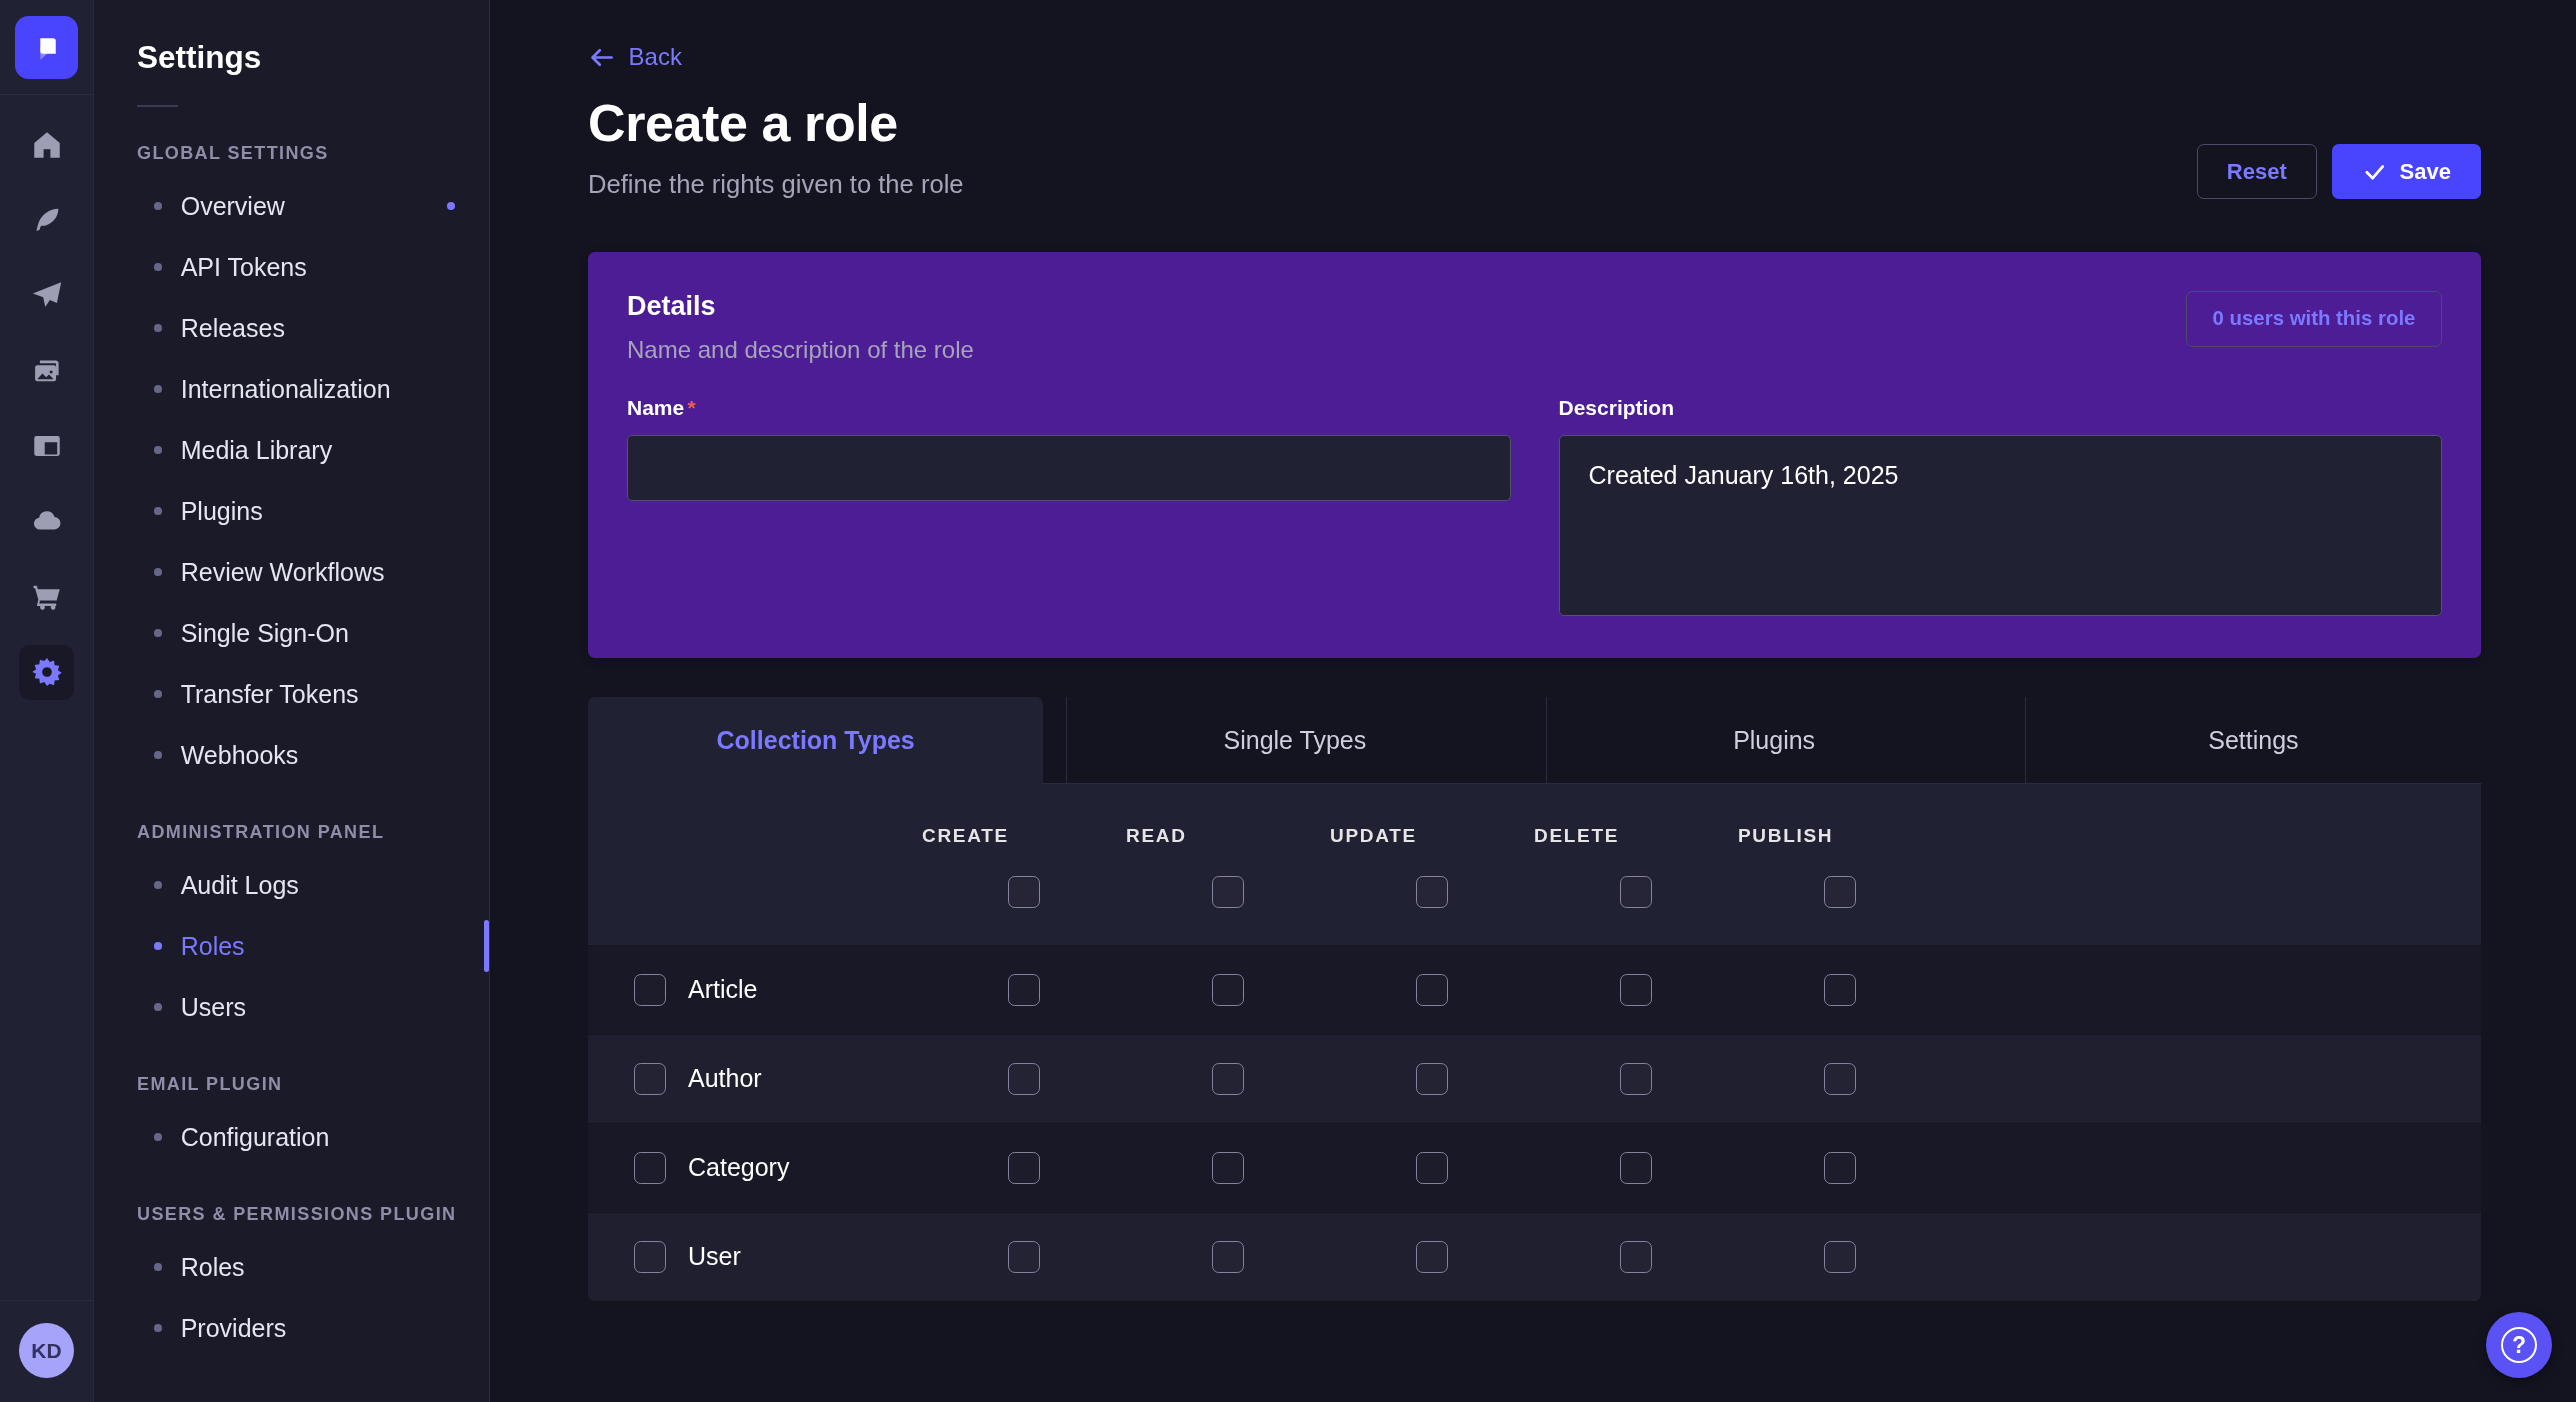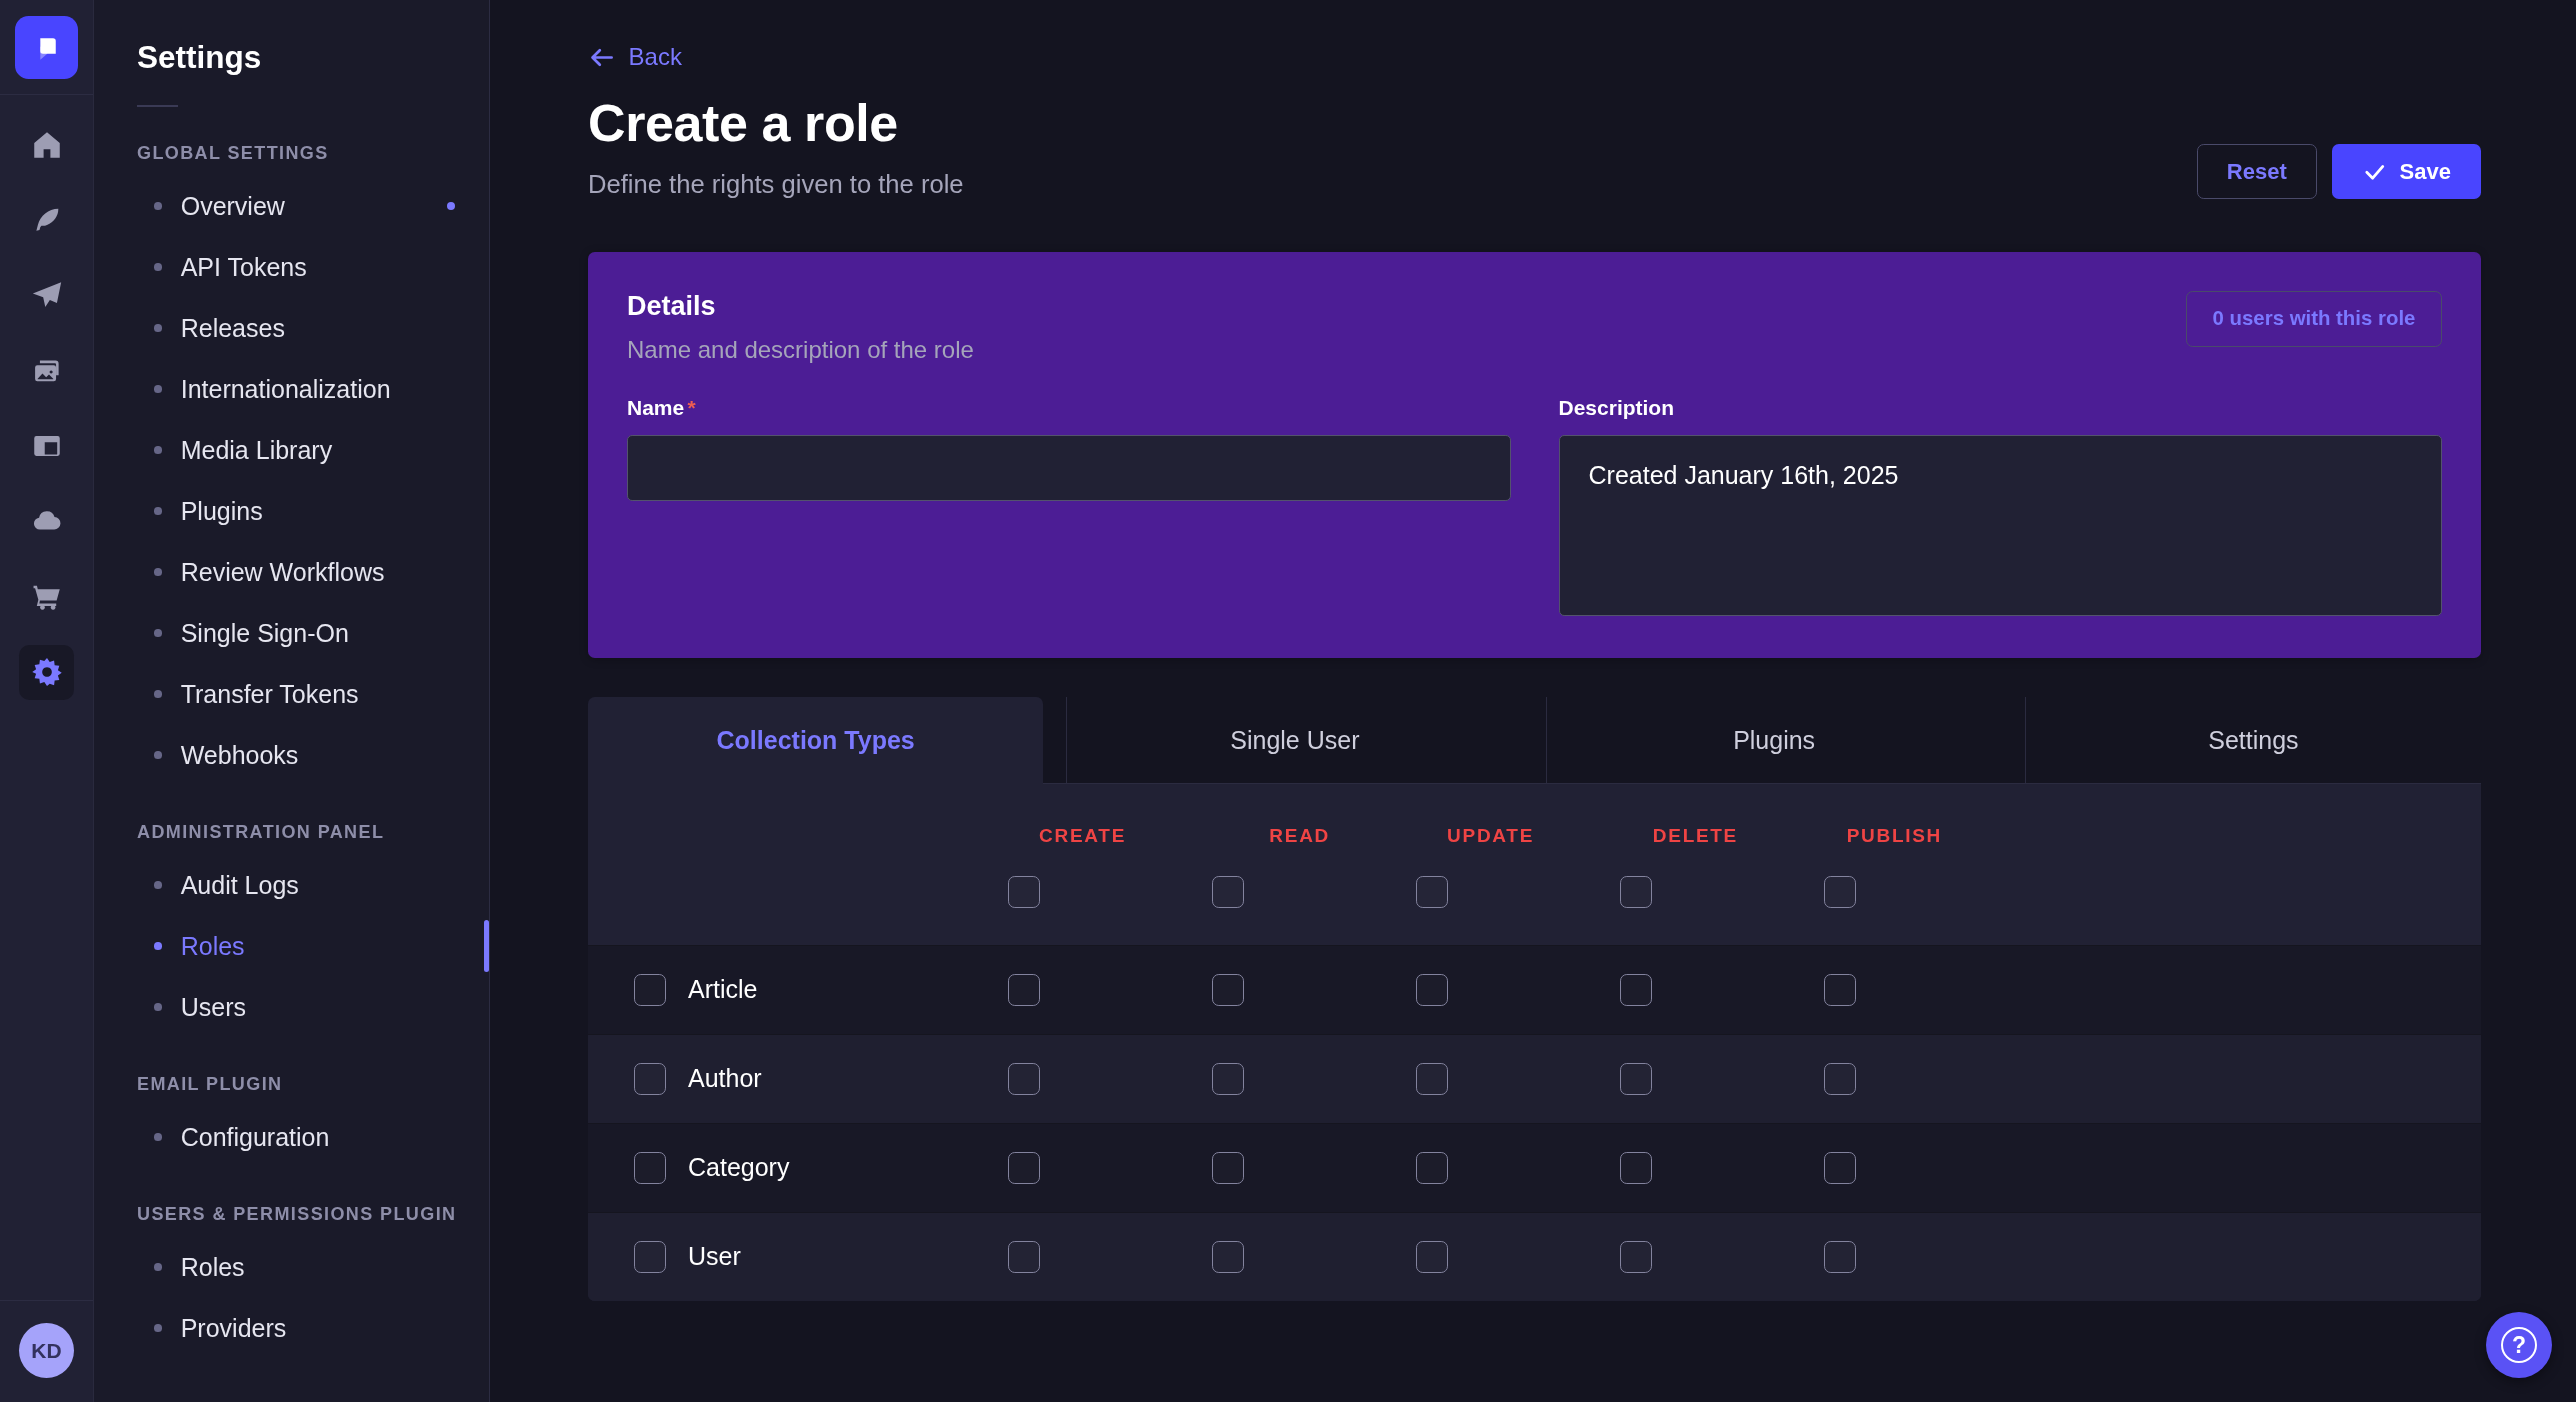--- a/index.html
+++ b/index.html
@@ -72,21 +72,21 @@
               padding:22px 29px; color:#ffffff; font-size:25px; font-family:inherit; resize:none; outline:none; line-height:1.4; }
   
   .table-card { margin-top:39px; border-radius:6.8px; }
   .tabs-row { display:flex; height:87px; box-shadow: inset 0 -0.9px 0 #2b2b40; gap: 23px; }
   .tab { flex:1; display:flex; align-items:center; justify-content:center; font-size:25px; color:#cfcfdd; cursor:pointer; }
   .tab + .tab { border-left:0.9px solid #2b2b40; }
   .tab.active { background:#212134; border-radius:6.8px 6.8px 0 0; color:#7b79ff; font-weight:700; border-left:none; }
   .perm-table { background:#212134; border-radius:0 0 6.8px 6.8px; overflow:hidden; }
   .col-grid { display:grid; grid-template-columns:334px repeat(5, 204px) 1fr; align-items:center; }
   .perm-head { padding:41px 0 37px 0; }
-  .head-label { text-align:right; font-size:19px; font-weight:700; letter-spacing:1.7px; color:#ef4444; }
+  .head-label { text-align:left; font-size:19px; font-weight:700; letter-spacing:1.7px; color:#e5e5e5; }
   .head-checks { margin-top:29px; }
   .checkbox { width:32px; height:32px; border:1.7px solid #83839e; border-radius:6.8px;
               background:rgba(255,255,255,0.02); margin:0 auto; cursor:pointer; }
   .perm-row { height:89px; border-top:1.7px solid #15151f; }
   .perm-row.odd  { background:#181826; }
   .perm-row.even { background:#1f1f30; }
   .row-name-cell { display:flex; align-items:center; gap:22px; padding-left:46px; }
   .row-name-cell .checkbox { margin:0; flex:none; }
   .row-label { font-size:25px; color:#ffffff; }
   
@@ -285,21 +285,21 @@
       <div class="field">
         <div class="field-label">Description</div>
         <textarea class="textarea" style="">Created January 16th, 2025</textarea>
       </div>
     </div>
   </section>
 
   <section class="table-card">
     <div class="tabs-row">
         <div class="tab active">Collection Types</div>
-        <div class="tab">Single User</div>
+        <div class="tab">Single Types</div>
         <div class="tab">Plugins</div>
         <div class="tab">Settings</div>
       </div>
     <div class="perm-table">
       <div class="perm-head">
         <div class="col-grid head-labels">
             <div></div>
             <div class="head-label">CREATE</div>
             <div class="head-label">READ</div>
             <div class="head-label">UPDATE</div>

